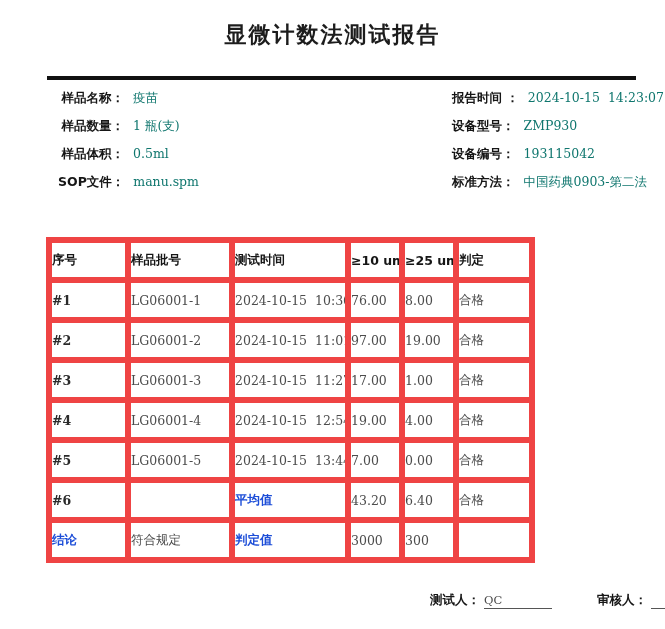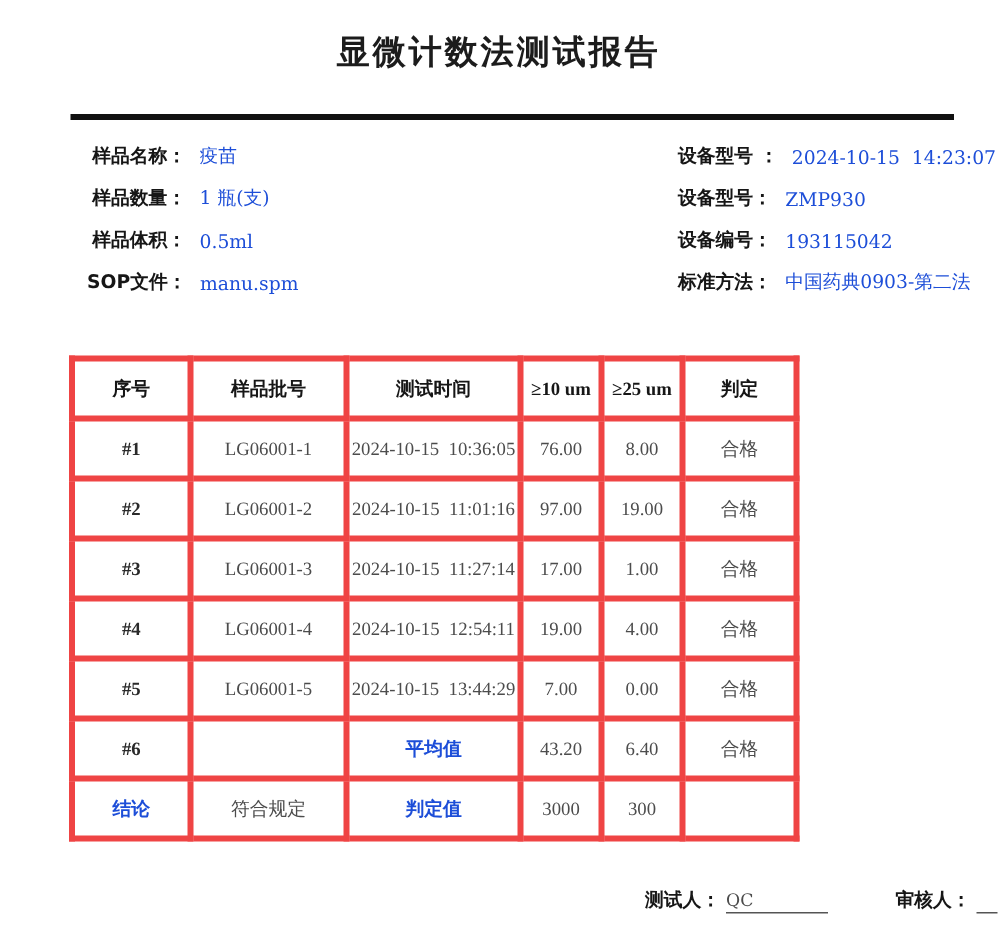--- a/index.html
+++ b/index.html
@@ -17,42 +17,41 @@
     font-size: 22px; font-weight: bold; letter-spacing: 2px;
     font-family: "DejaVu Serif", "Liberation Serif", serif;
   }
   .rule {
     position: absolute; left: 47px; top: 76px;
     width: 589px; height: 4px; background: #111;
   }
   .info-col { position: absolute; top: 90px; }
   .info-col.left  { left: 58px; }
   .info-col.right { left: 452px; }
-  .info-row { height: 28px; display: flex; align-items: center; white-space: pre; }
+  .info-row { height: 28px; display: flex; align-items: flex-start; white-space: pre; }
   .info-label {
     font-weight: bold; font-size: 12.5px; color: #161616;
     display: inline-block; text-align: right;
   }
   .left .info-label { min-width: 66px; }
   .info-value {
-    margin-left: 9px; font-size: 12.5px; color: #1d4ed8;
+    margin-left: 9px; font-size: 12.5px; color: #0f766e;
     font-family: "DejaVu Serif", "Liberation Serif", serif;
   }
   table.report {
     position: absolute; left: 46px; top: 237px;
     width: 483px; border-collapse: collapse; table-layout: fixed;
     border: 3px solid #000;
   }
   table.report th, table.report td {
-    border: 4px solid #ef4444;
+    border: 6px solid #ef4444;
     height: 40px;
-    text-align: center; vertical-align: middle;
+    text-align: left; vertical-align: middle;
     font-size: 12.5px; white-space: pre;
     overflow: hidden;
-    font-family: Liberation Serif, serif;
   }
   table.report th { font-weight: bold; color: #161616; }
   td.rowlabel { font-weight: bold; color: #2a2a2a; font-family: "DejaVu Serif", serif; }
   td.val {
     color: #4c4c4c; font-weight: normal;
     font-family: "DejaVu Serif", "Liberation Serif", serif;
   }
   td.boldcell { font-weight: bold; color: #1d4ed8; }
   td.merge-r { border-right-style: hidden; }
   td.merge-l { border-left-style: hidden; }
@@ -88,21 +87,21 @@
   <div class="info-row">
     <span class="info-label">样品体积：</span><span class="info-value">0.5ml</span>
   </div>
   <div class="info-row">
     <span class="info-label">SOP文件：</span><span class="info-value">manu.spm</span>
   </div>
 </div>
 
 <div class="info-col right">
   <div class="info-row">
-    <span class="info-label">设备型号 ：</span><span class="info-value">2024-10-15  14:23:07</span>
+    <span class="info-label">报告时间 ：</span><span class="info-value">2024-10-15  14:23:07</span>
   </div>
   <div class="info-row">
     <span class="info-label">设备型号：</span><span class="info-value">ZMP930</span>
   </div>
   <div class="info-row">
     <span class="info-label">设备编号：</span><span class="info-value">193115042</span>
   </div>
   <div class="info-row">
     <span class="info-label">标准方法：</span><span class="info-value">中国药典0903-第二法</span>
   </div>

